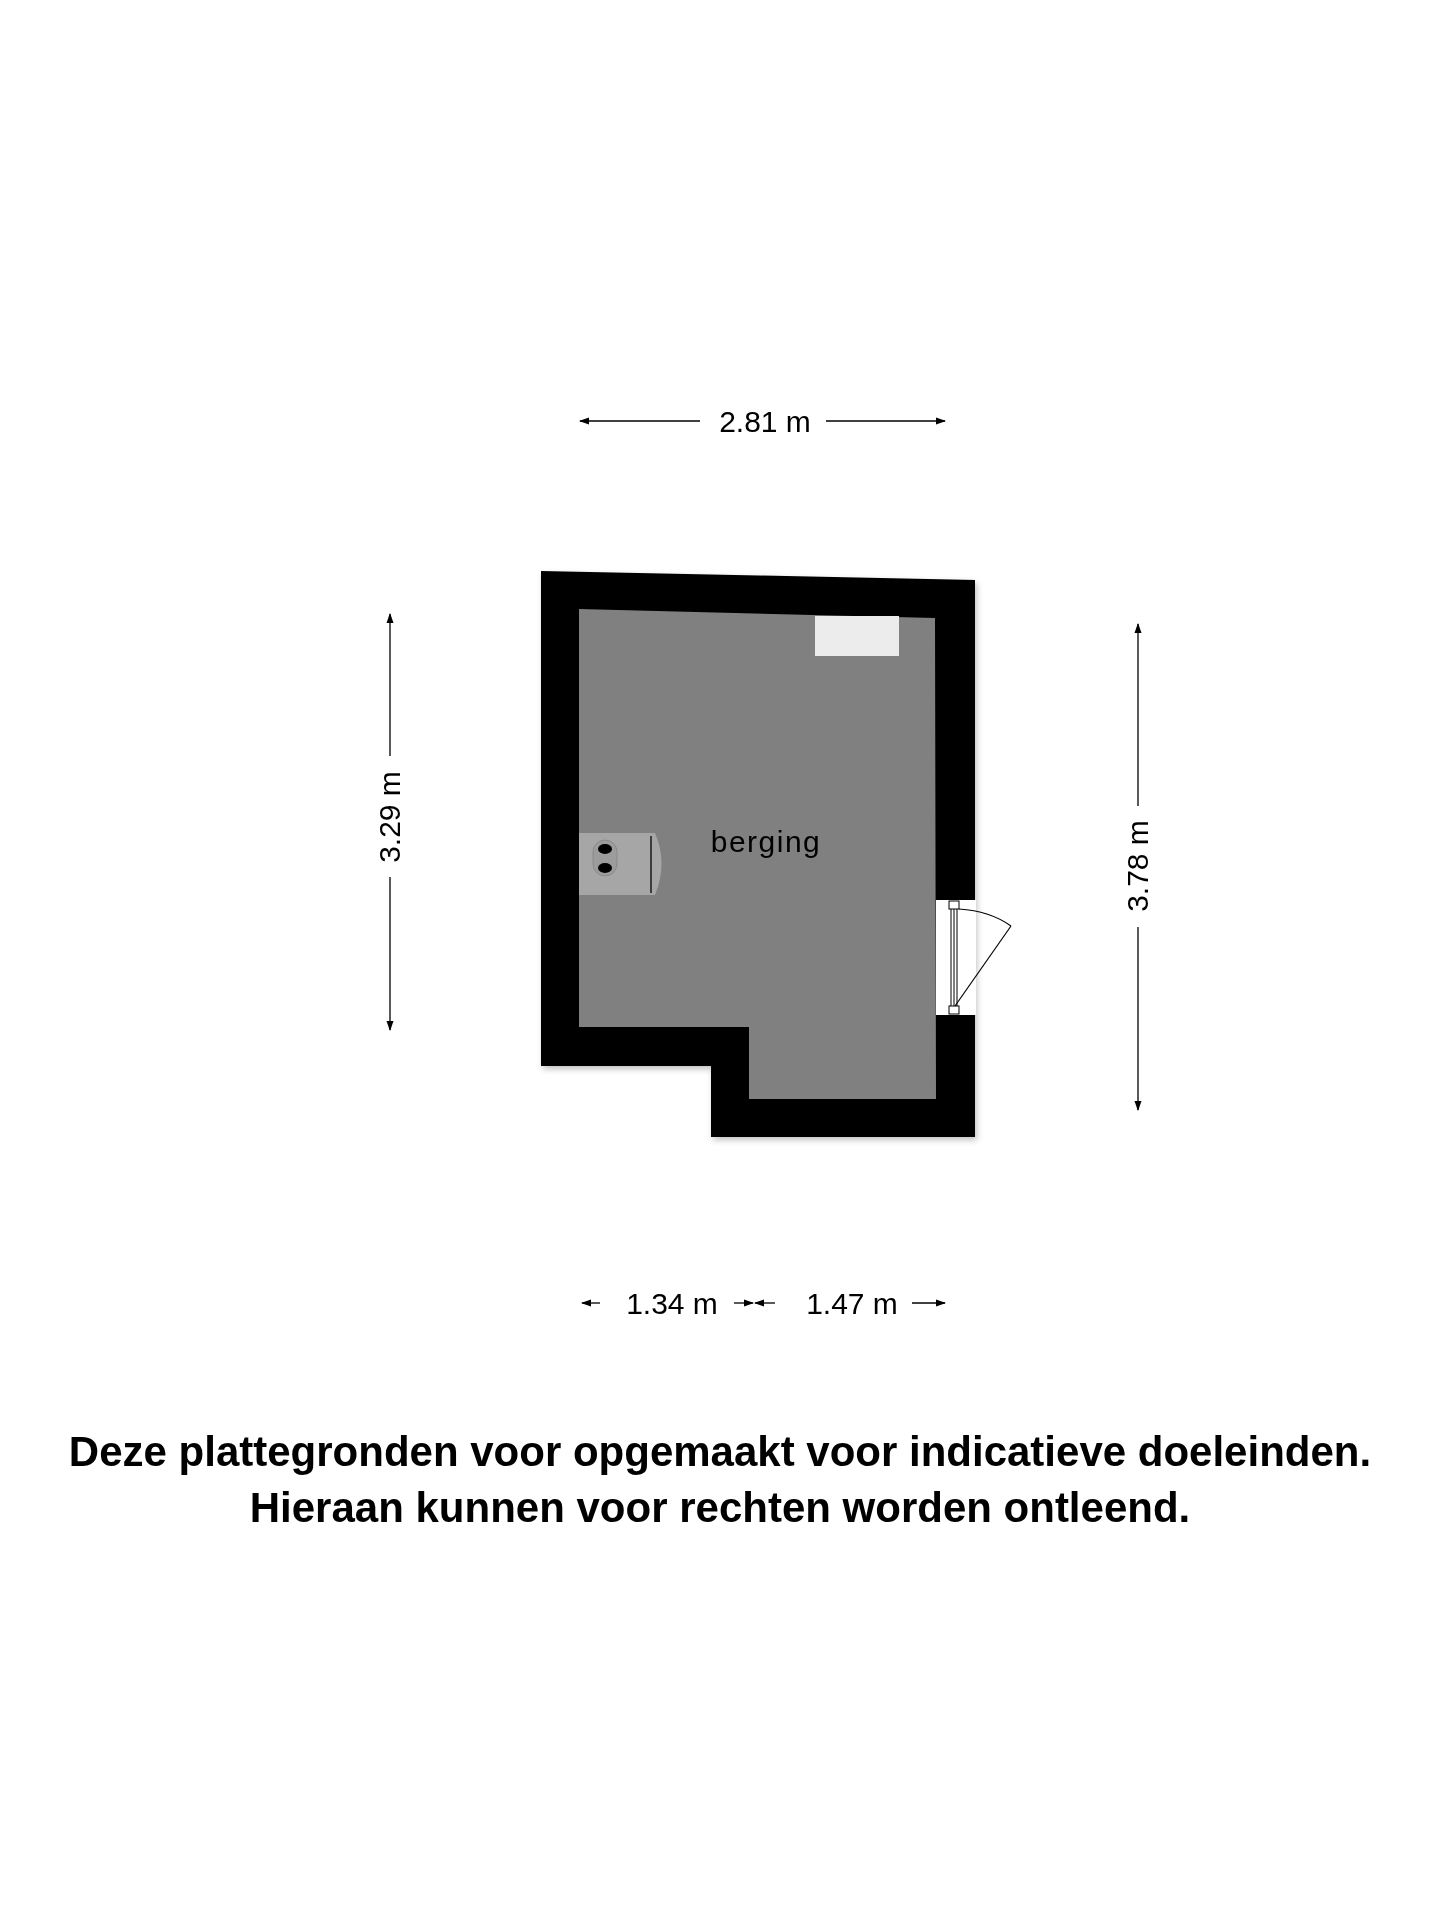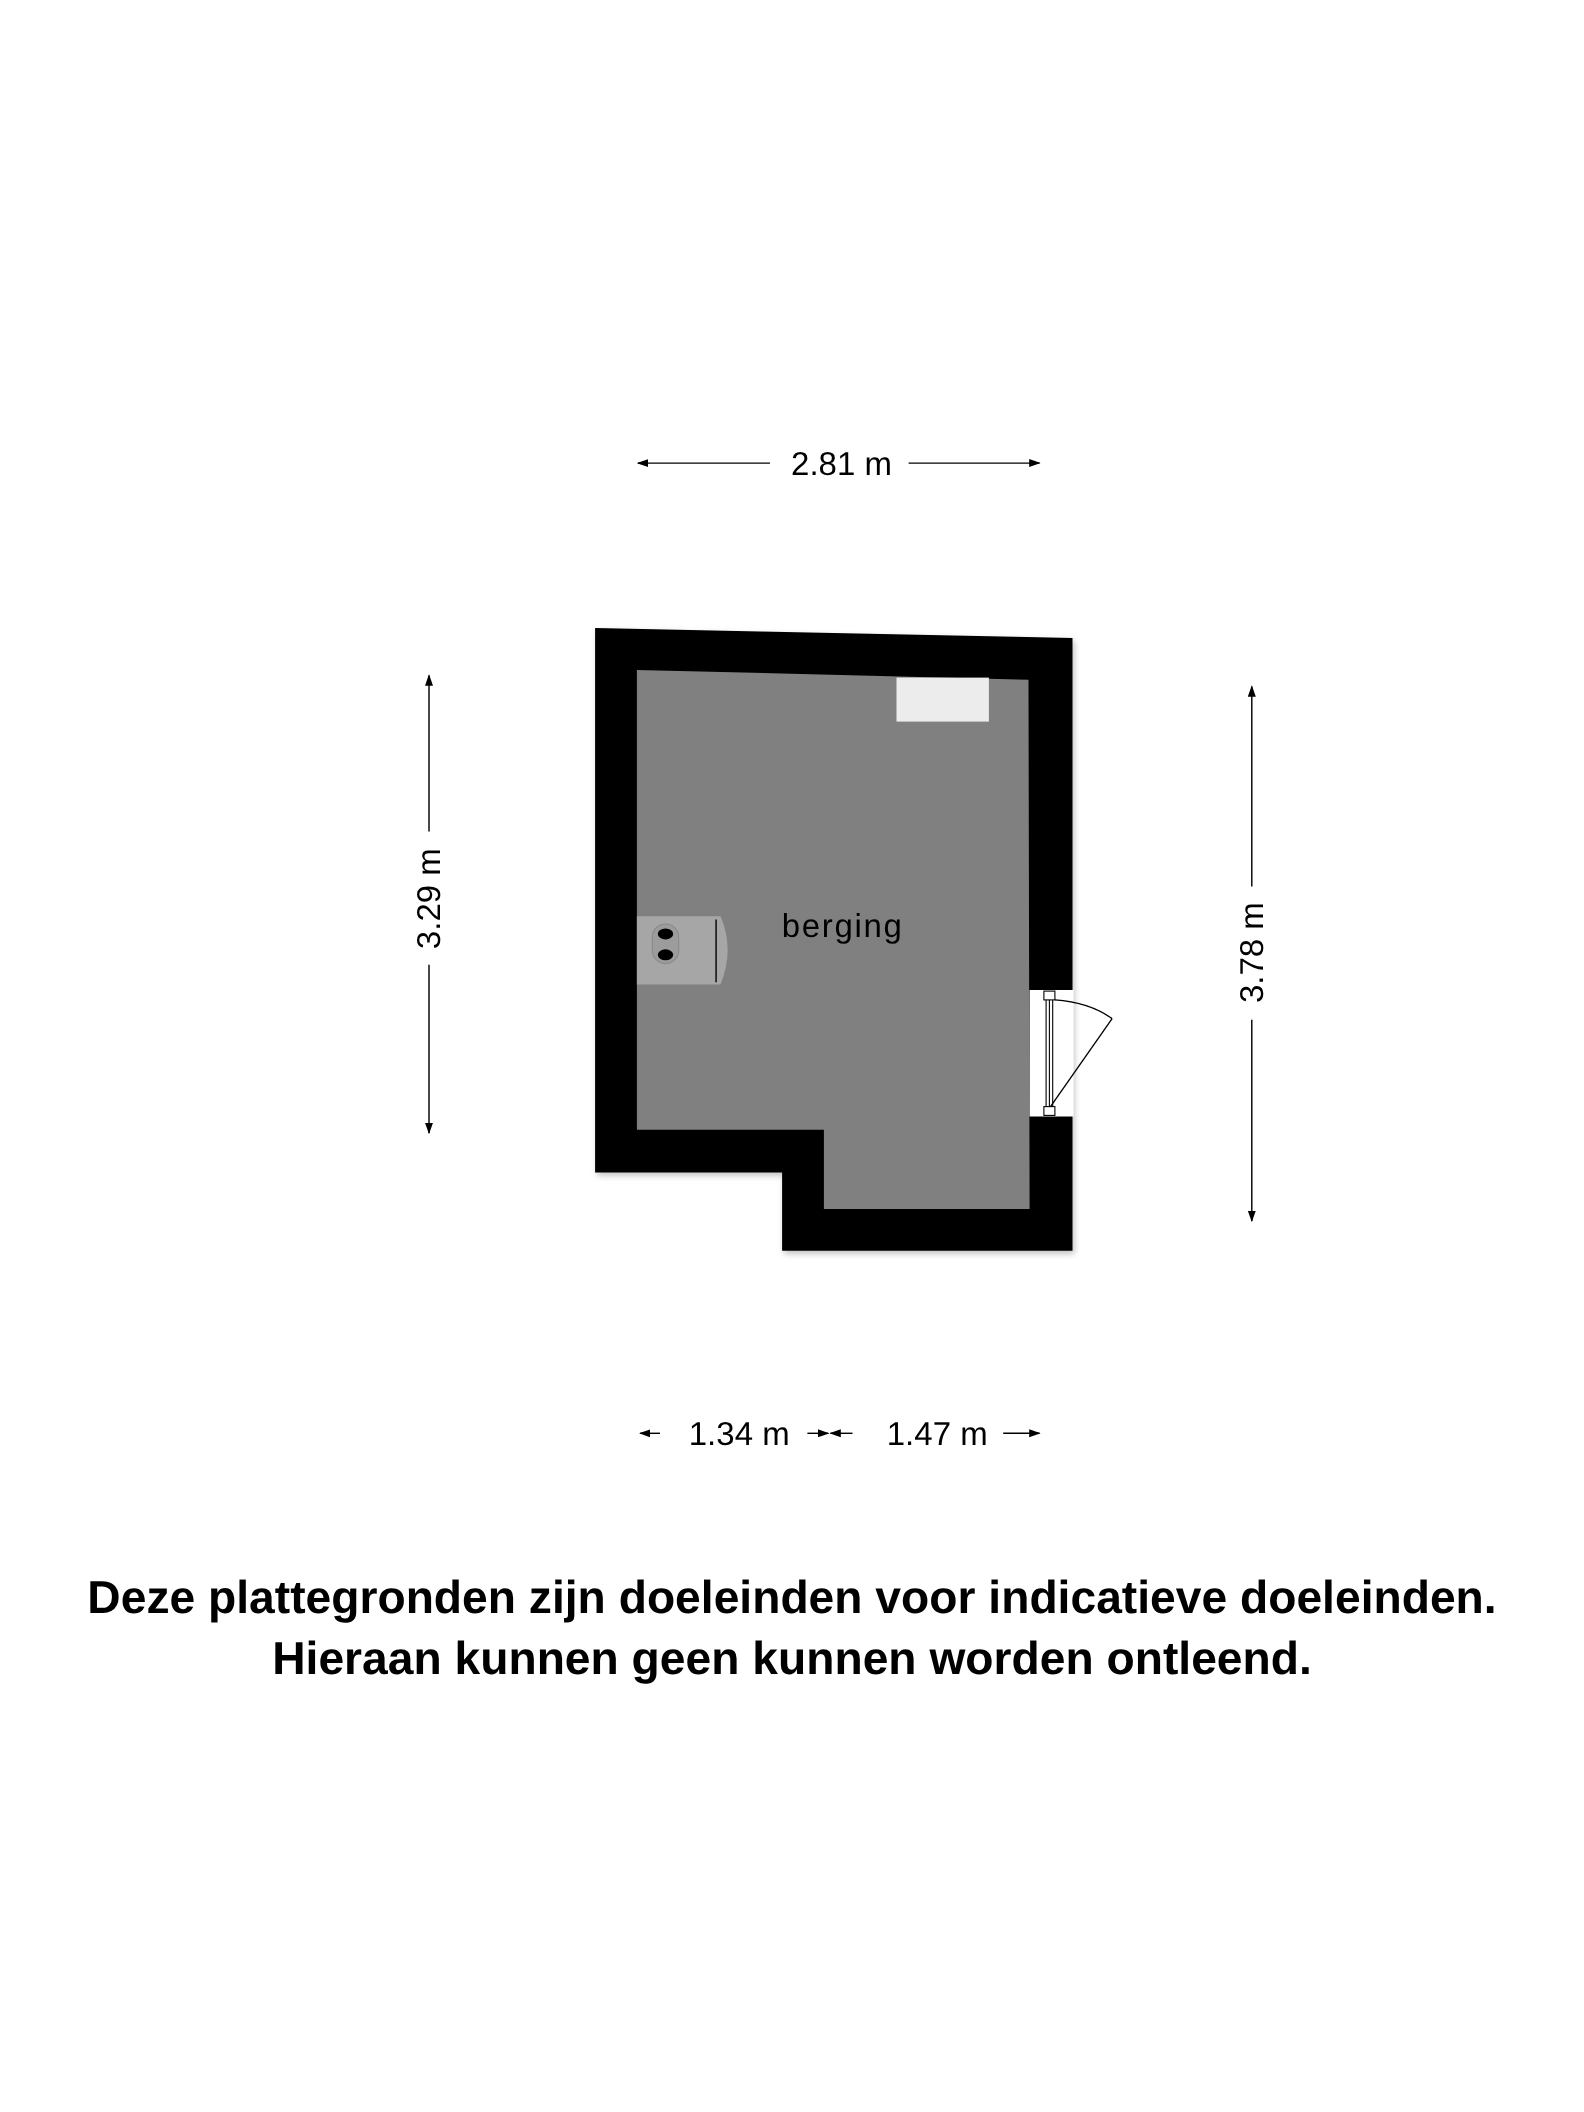--- a/index.html
+++ b/index.html
@@ -78,14 +78,14 @@
   <g>
     <line x1="600" y1="1303" x2="582" y2="1303" stroke="#000" stroke-width="1.3" marker-end="url(#arr)"></line>
     <text x="672" y="1314" text-anchor="middle" font-family="'Liberation Sans', sans-serif" font-size="30" fill="#000">1.34 m</text>
     <line x1="734" y1="1303" x2="753" y2="1303" stroke="#000" stroke-width="1.3" marker-end="url(#arr)"></line>
     <line x1="775" y1="1303" x2="755" y2="1303" stroke="#000" stroke-width="1.3" marker-end="url(#arr)"></line>
     <text x="852" y="1314" text-anchor="middle" font-family="'Liberation Sans', sans-serif" font-size="30" fill="#000">1.47 m</text>
     <line x1="912" y1="1303" x2="945" y2="1303" stroke="#000" stroke-width="1.3" marker-end="url(#arr)"></line>
   </g>
 </svg>
 
-<div class="disclaimer" style="top:1423px;">Deze plattegronden zijn doeleinden voor indicatieve doeleinden.</div>
-<div class="disclaimer" style="top:1479px;">Hieraan kunnen geen kunnen worden ontleend.</div>
+<div class="disclaimer" style="top:1423px;">Deze plattegronden voor opgemaakt voor indicatieve doeleinden.</div>
+<div class="disclaimer" style="top:1479px;">Hieraan kunnen voor rechten worden ontleend.</div>
 
 </body></html>

